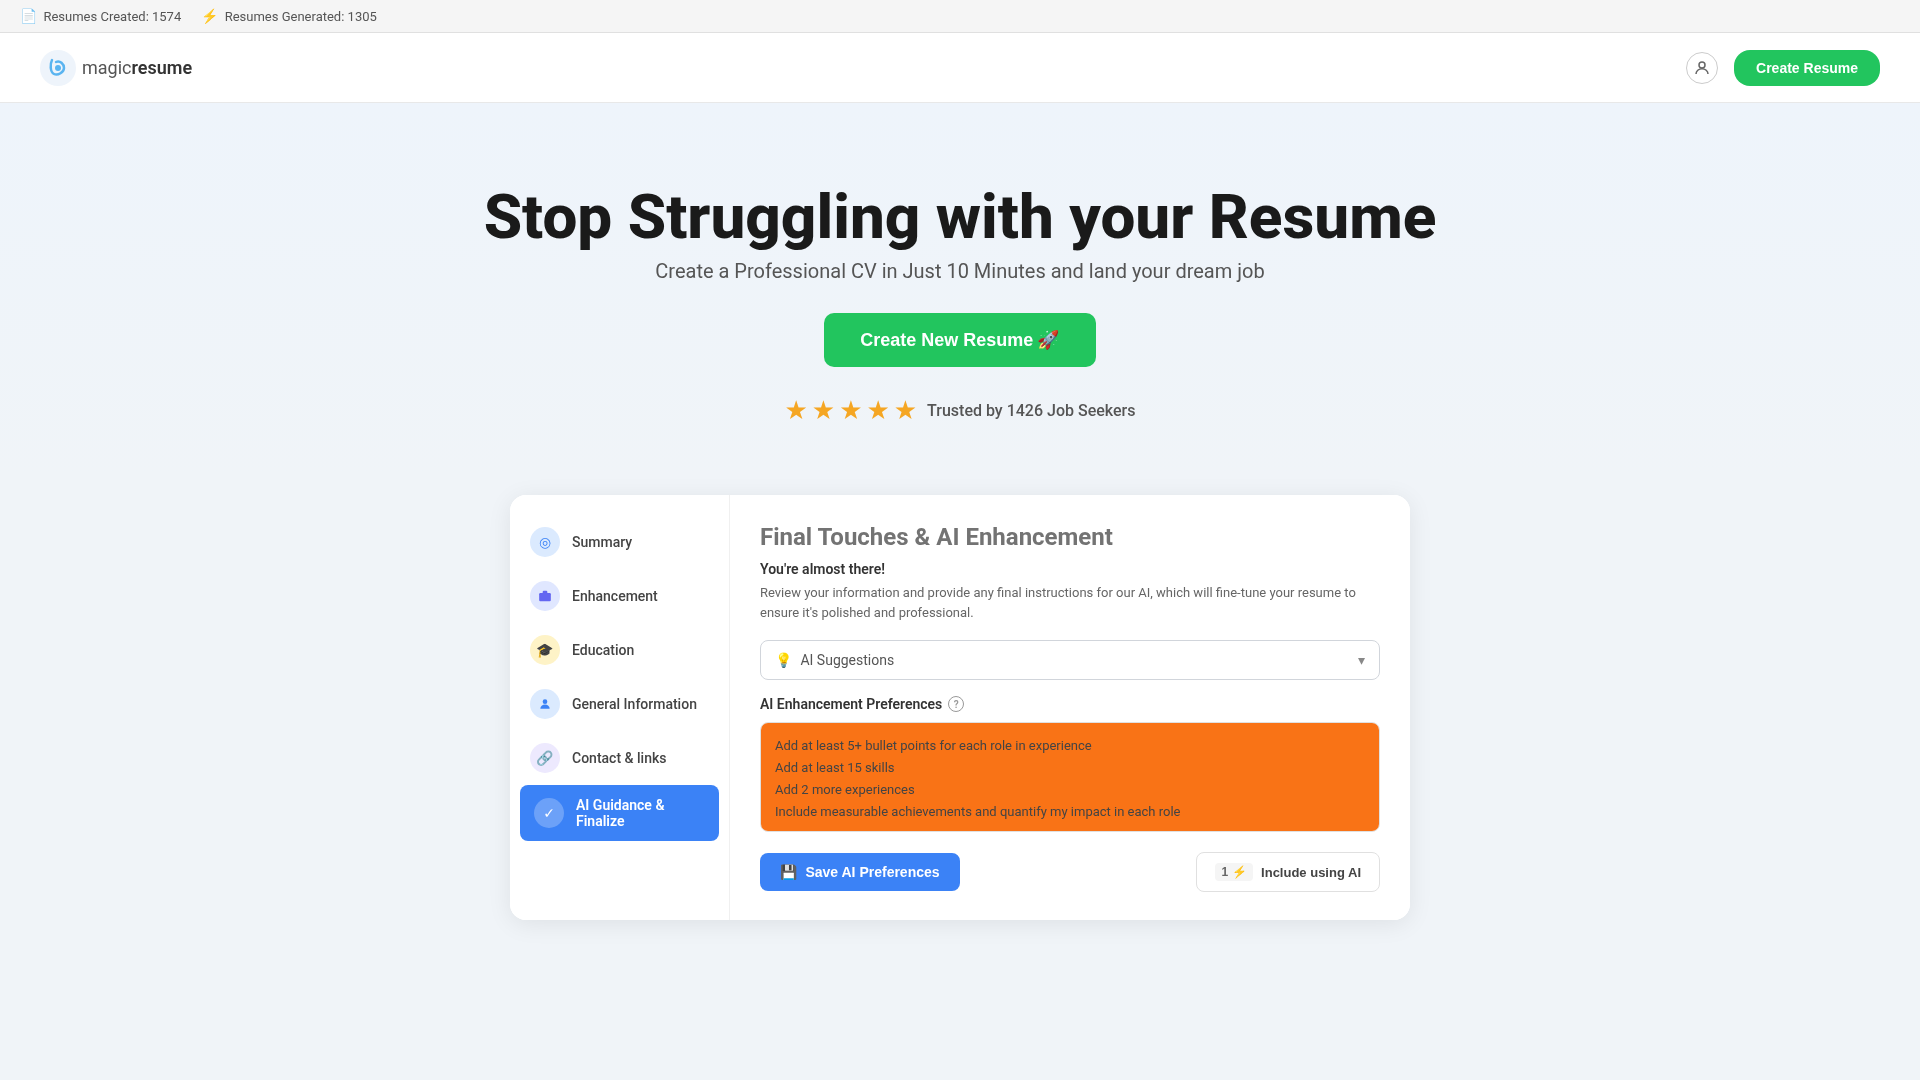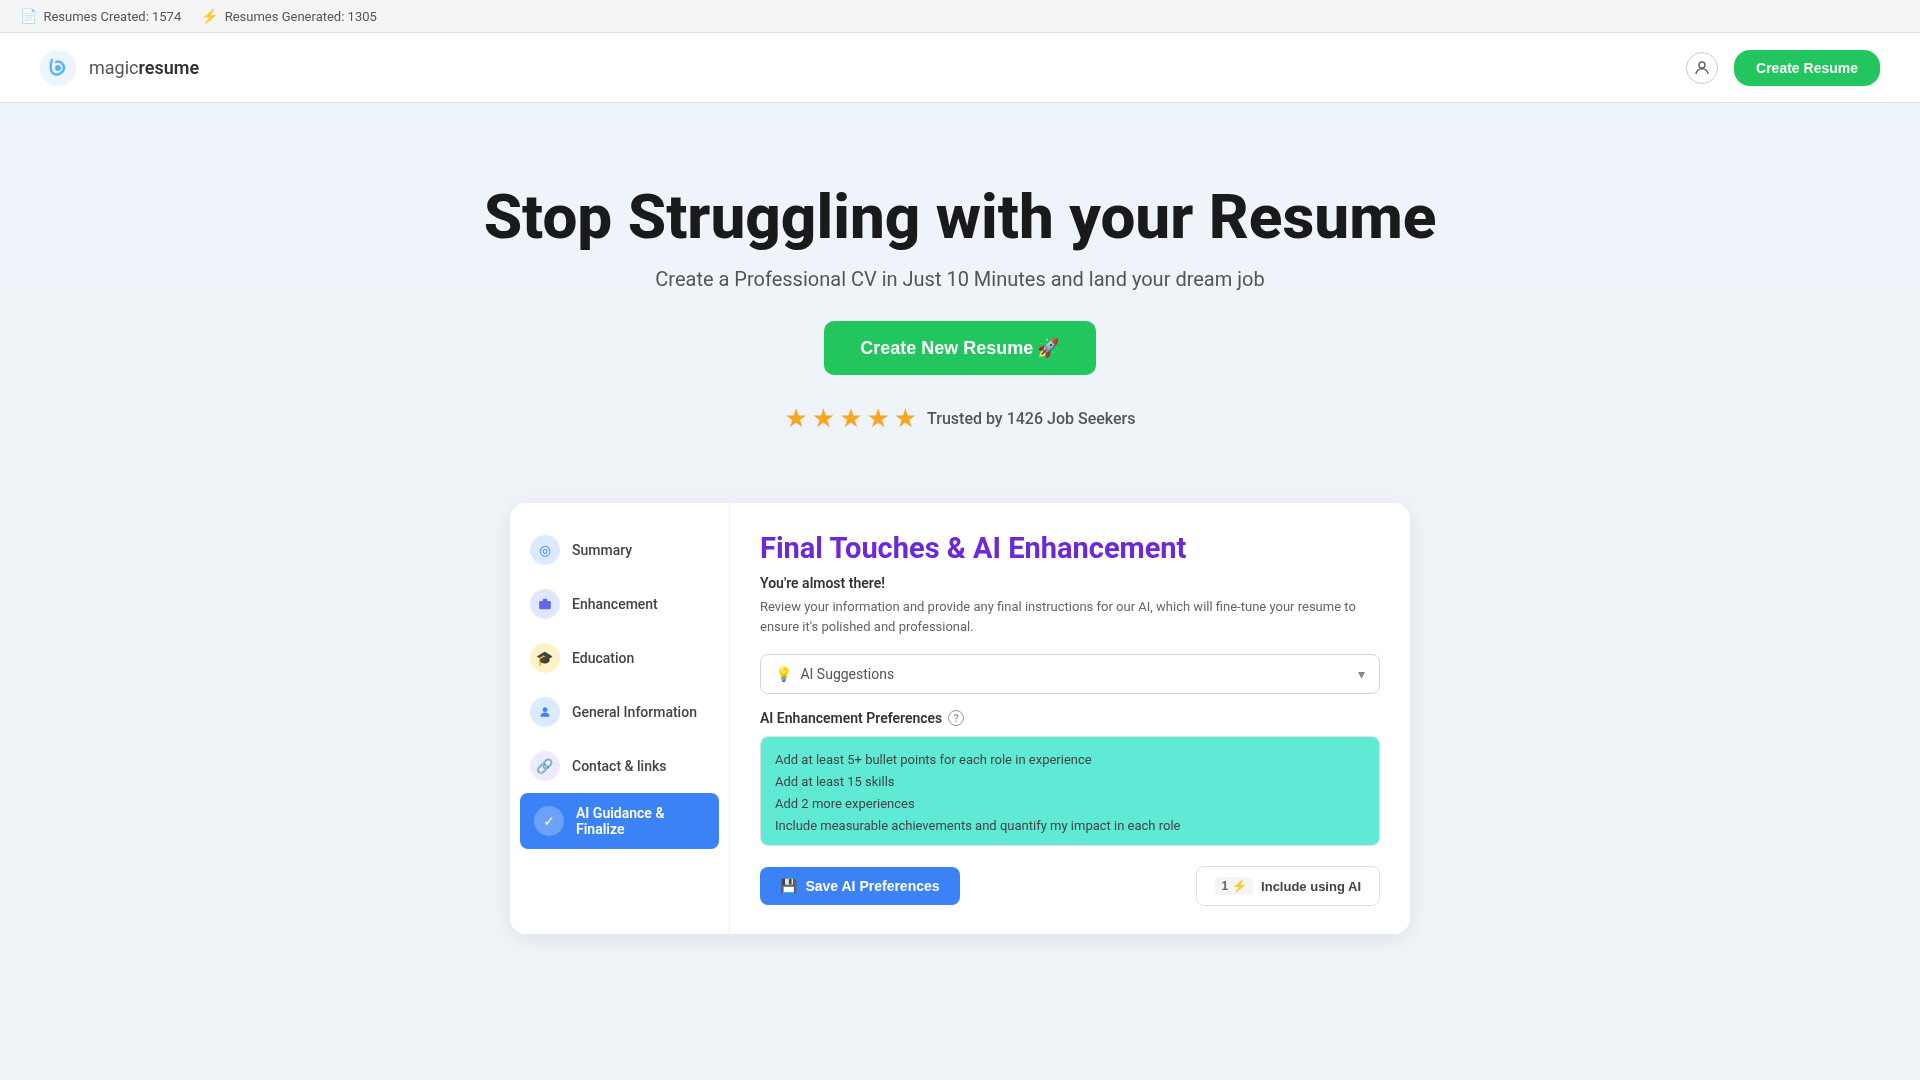--- a/index.html
+++ b/index.html
@@ -41,21 +41,21 @@
       border-bottom: 1px solid #e8e8e8;
       padding: 0 40px;
       display: flex;
       align-items: center;
       justify-content: space-between;
       height: 70px;
     }
     .logo {
       display: flex;
       align-items: center;
-      gap: 13px;
+      gap: 6px;
     }
     .logo-icon {
       width: 36px;
       height: 36px;
     }
     .logo-text {
       font-size: 18px;
       font-weight: 600;
       color: #333;
     }
@@ -109,21 +109,21 @@
     }
     .hero-title-blue {
       font-size: 62px;
       font-weight: 800;
       color: #5ab4f0;
       line-height: 1.2;
     }
     .hero-subtitle {
       font-size: 20px;
       color: #555;
-      margin-top: 16px;
+      margin-top: 8px;
       margin-bottom: 30px;
     }
     .hero-cta-btn {
       background: #22c55e;
       color: #fff;
       border: none;
       border-radius: 10px;
       padding: 16px 36px;
       font-size: 18px;
       font-weight: 700;
@@ -224,23 +224,23 @@
       font-weight: 500;
     }
 
     
     .widget-main {
       flex: 1;
       padding: 28px 30px;
       background: #fff;
     }
     .section-title {
-      font-size: 29px;
+      font-size: 24px;
       font-weight: 700;
-      color: #6d28d9;
+      color: #737373;
       margin-bottom: 10px;
     }
     .almost-there {
       font-size: 14px;
       font-weight: 600;
       color: #333;
       margin-bottom: 6px;
     }
     .review-text {
       font-size: 13px;
@@ -302,21 +302,21 @@
     .prefs-textarea {
       width: 100%;
       border: 1.5px solid #e0e0e0;
       border-radius: 8px;
       padding: 12px 14px;
       font-size: 13px;
       color: #444;
       line-height: 1.7;
       resize: none;
       height: 110px;
-      background: #5eead4;
+      background: #f97316;
       font-family: inherit;
     }
 
     
     .action-row {
       display: flex;
       align-items: center;
       justify-content: space-between;
       margin-top: 16px;
     }

